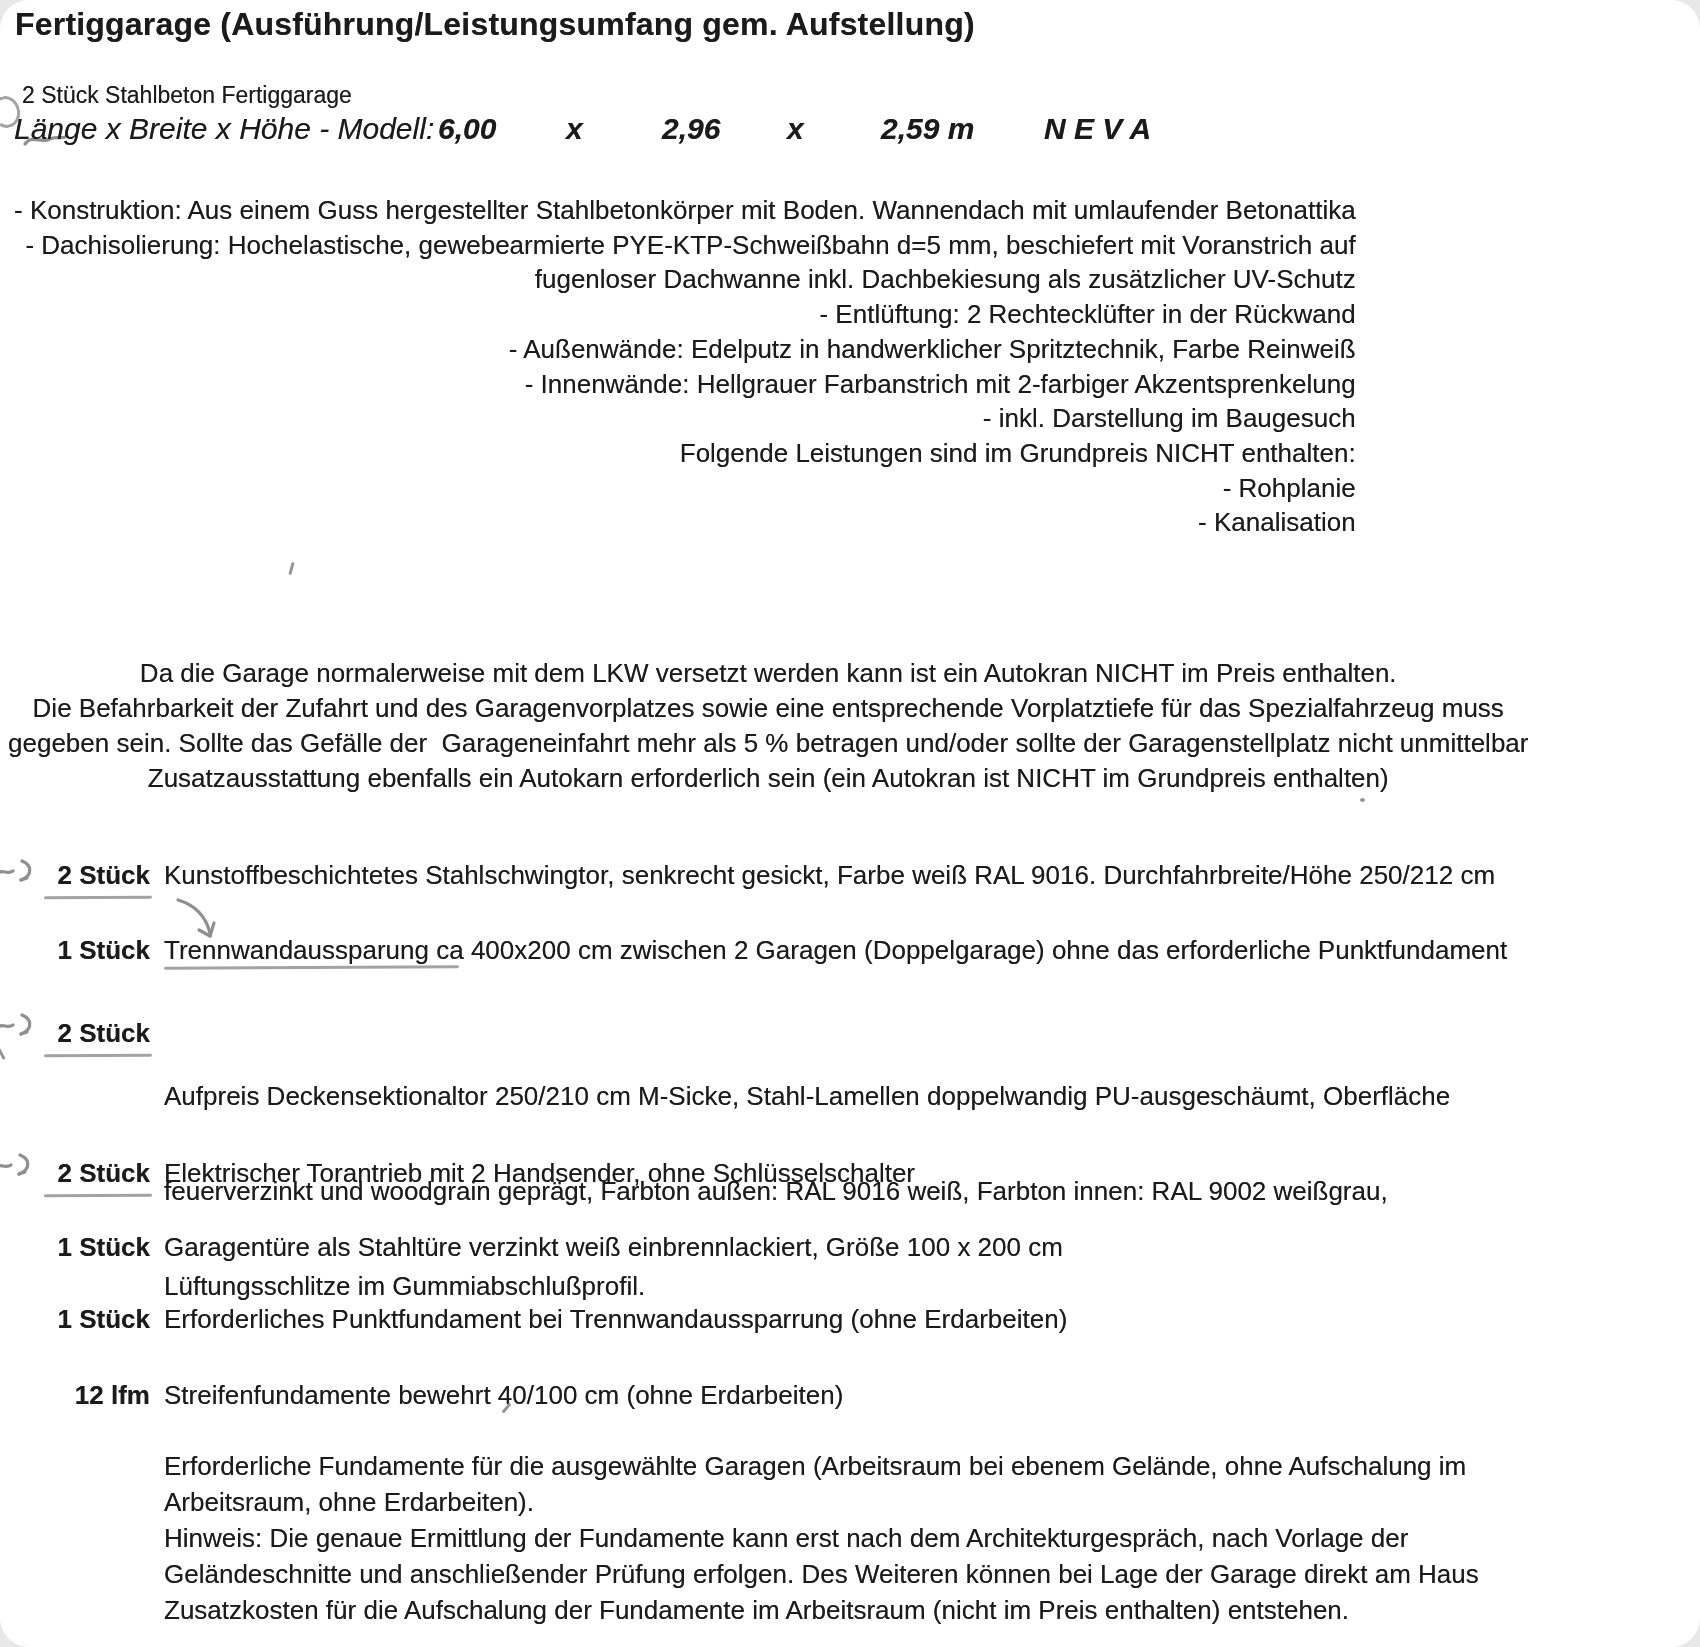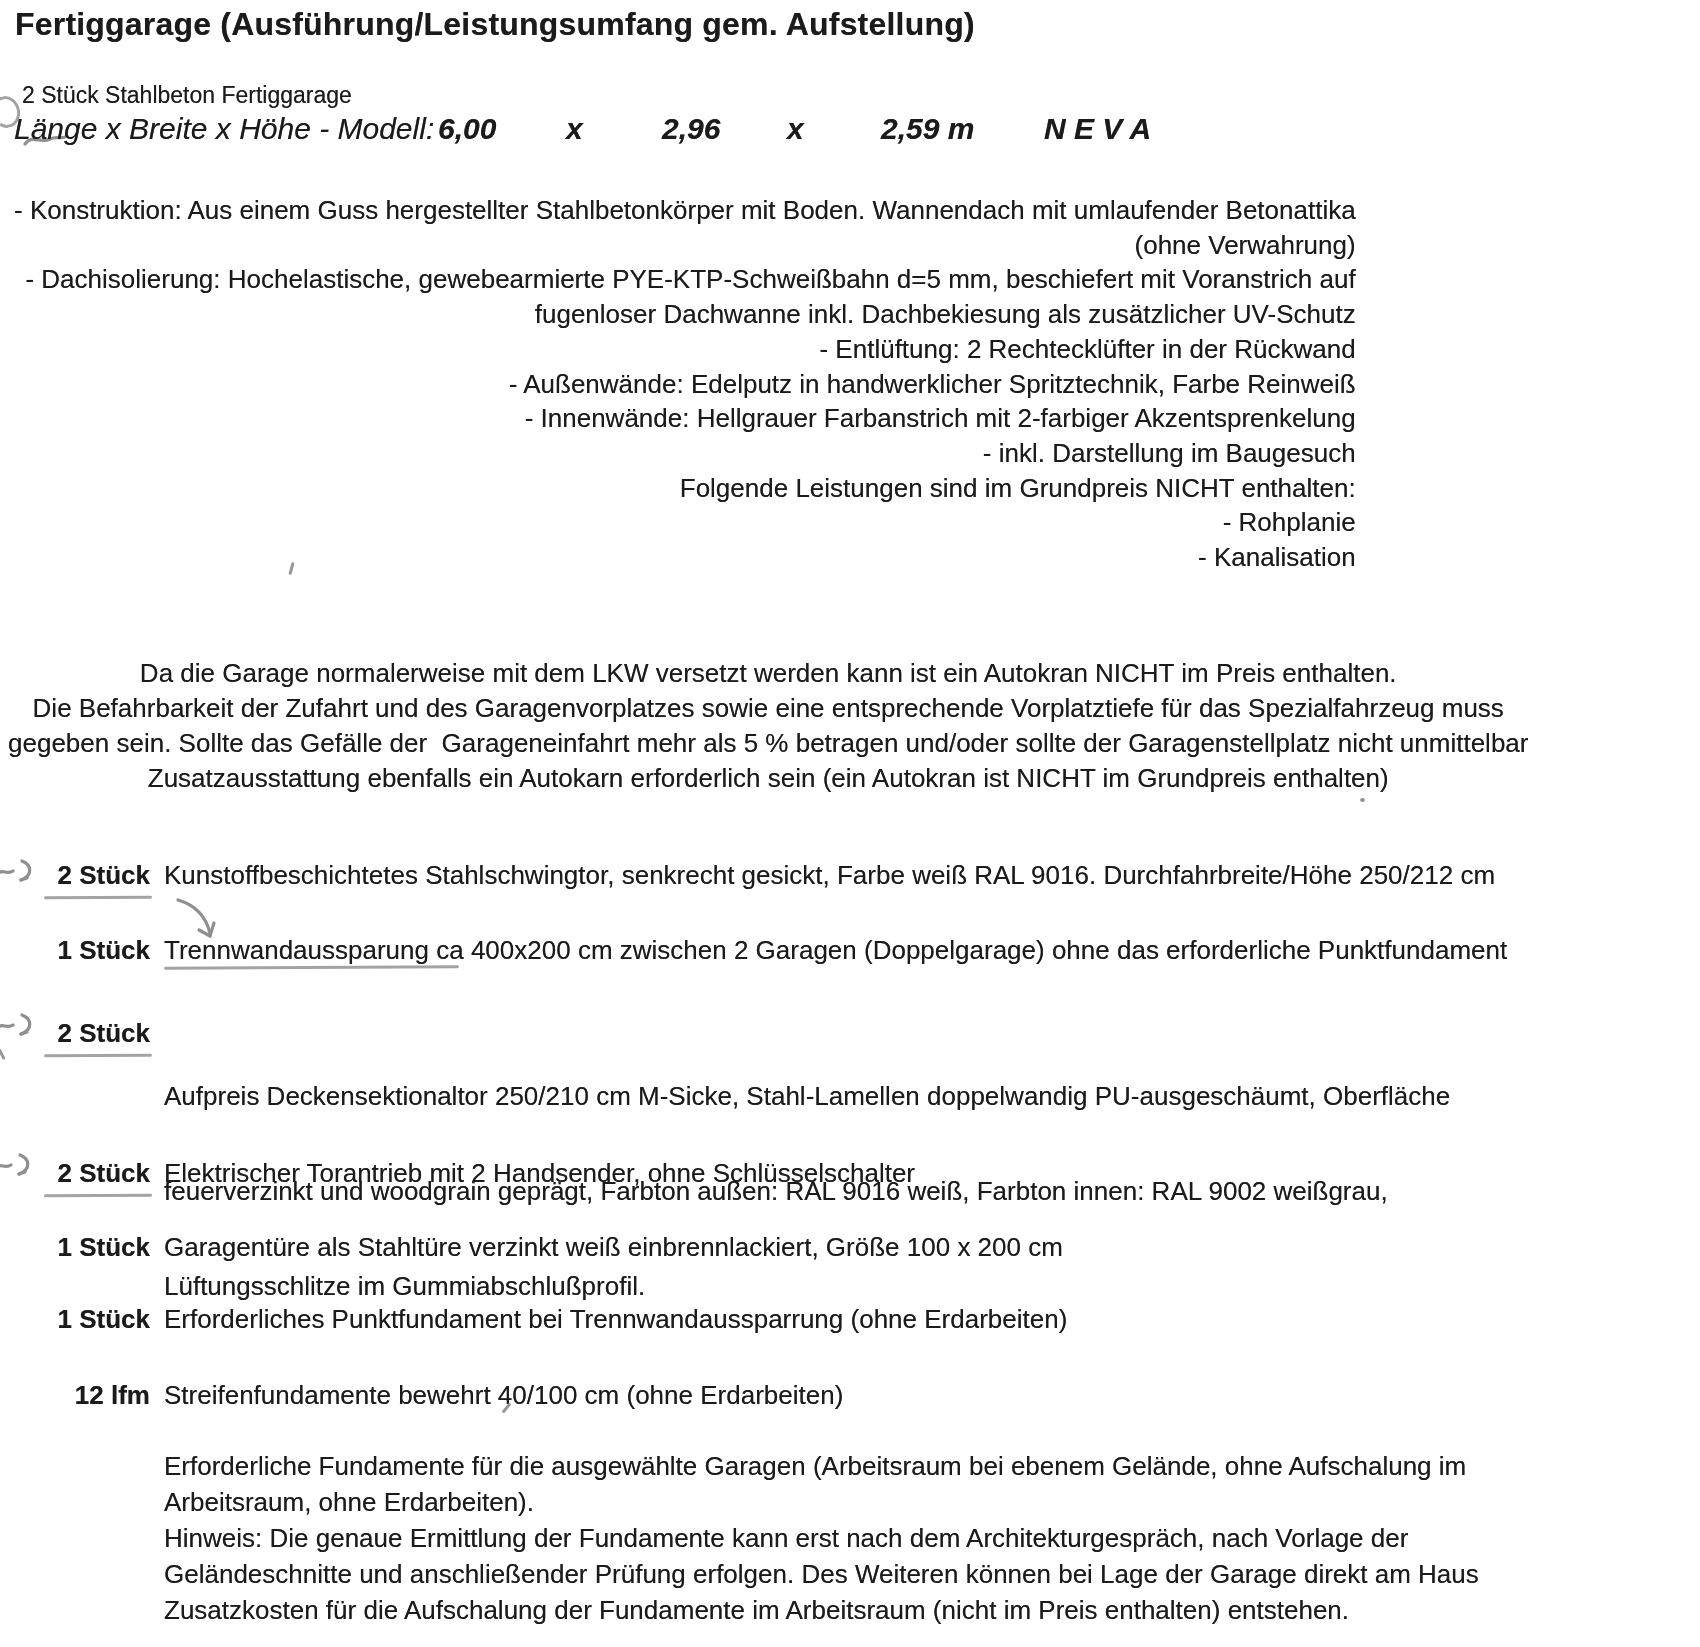--- a/index.html
+++ b/index.html
@@ -4,20 +4,21 @@
 <style>
   html,body{margin:0;padding:0;background:#e8e8e8;}
   .page{
     position:relative;
     width:1700px;height:1647px;
     background:#ffffff;
     overflow:hidden;
     font-family:"Liberation Sans", sans-serif;
     color:#1b1b1b;
     text-shadow:0 0 .5px rgba(0,0,0,.55);
+    border-radius:29px;
   }
   .h1{position:absolute;left:15px;top:6px;font-size:32px;font-weight:700;letter-spacing:.2px;white-space:pre;}
   .h2{position:absolute;left:22px;top:82px;font-size:23px;font-weight:400;white-space:pre;}
   .pencil-arc{
     position:absolute;left:-8px;top:96px;width:22px;height:26px;
     border:3px solid #a3a3a3;border-radius:50%;
     border-left-color:transparent;transform:rotate(-14deg);
   }
   .tilde{position:absolute;left:22px;top:130px;}
   .dims{position:absolute;left:0;top:112px;height:36px;width:1300px;font-size:30px;font-style:italic;}
@@ -71,21 +72,20 @@
     <span class="dval" style="left:438px">6,00</span>
     <span class="dval" style="left:566px">x</span>
     <span class="dval" style="left:662px">2,96</span>
     <span class="dval" style="left:787px">x</span>
     <span class="dval" style="left:881px">2,59 m</span>
     <span class="dval" style="left:1044px">N E V A</span>
   </div>
 
   <div class="spec">
     <div>- Konstruktion: Aus einem Guss hergestellter Stahlbetonkörper mit Boden. Wannendach mit umlaufender Betonattika</div>
-    <div class="cont">(ohne Verwahrung)</div>
     <div>- Dachisolierung: Hochelastische, gewebearmierte PYE-KTP-Schweißbahn d=5 mm, beschiefert mit Voranstrich auf</div>
     <div class="cont">fugenloser Dachwanne inkl. Dachbekiesung als zusätzlicher UV-Schutz</div>
     <div>- Entlüftung: 2 Rechtecklüfter in der Rückwand</div>
     <div>- Außenwände: Edelputz in handwerklicher Spritztechnik, Farbe Reinweiß</div>
     <div>- Innenwände: Hellgrauer Farbanstrich mit 2-farbiger Akzentsprenkelung</div>
     <div>- inkl. Darstellung im Baugesuch</div>
     <div class="nodash">Folgende Leistungen sind im Grundpreis NICHT enthalten:</div>
     <div>- Rohplanie</div>
     <div>- Kanalisation</div>
   </div>

